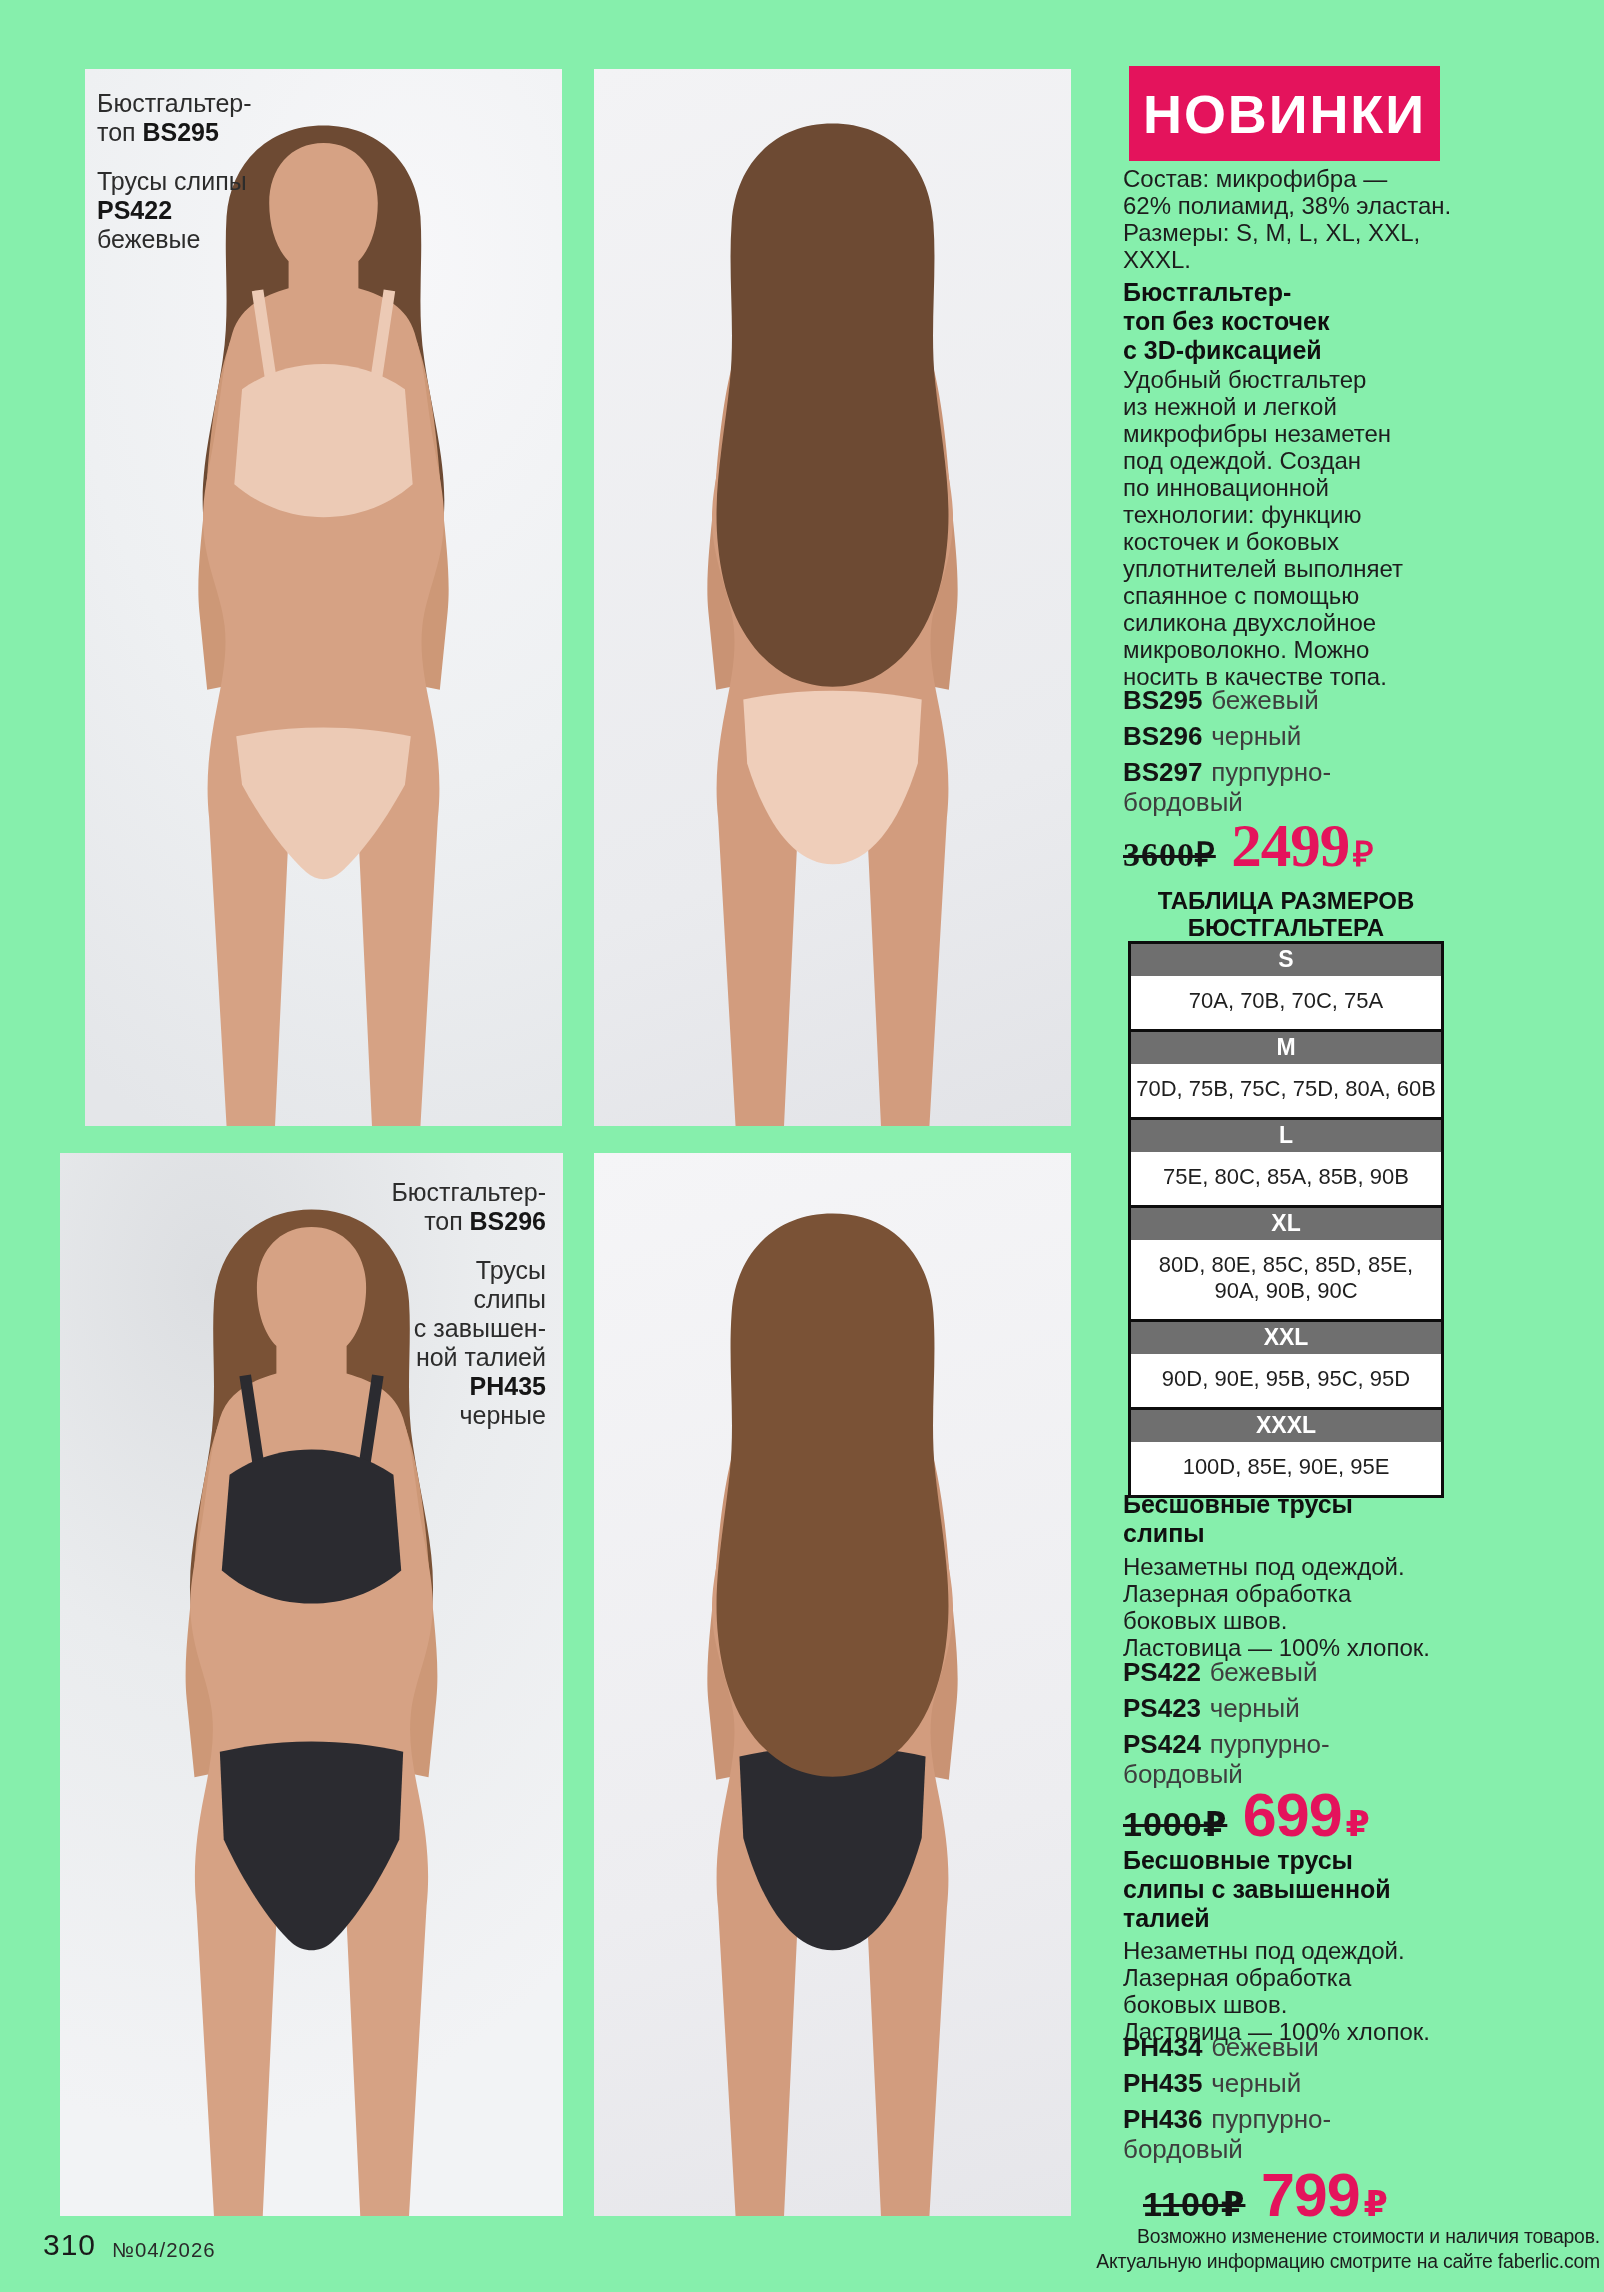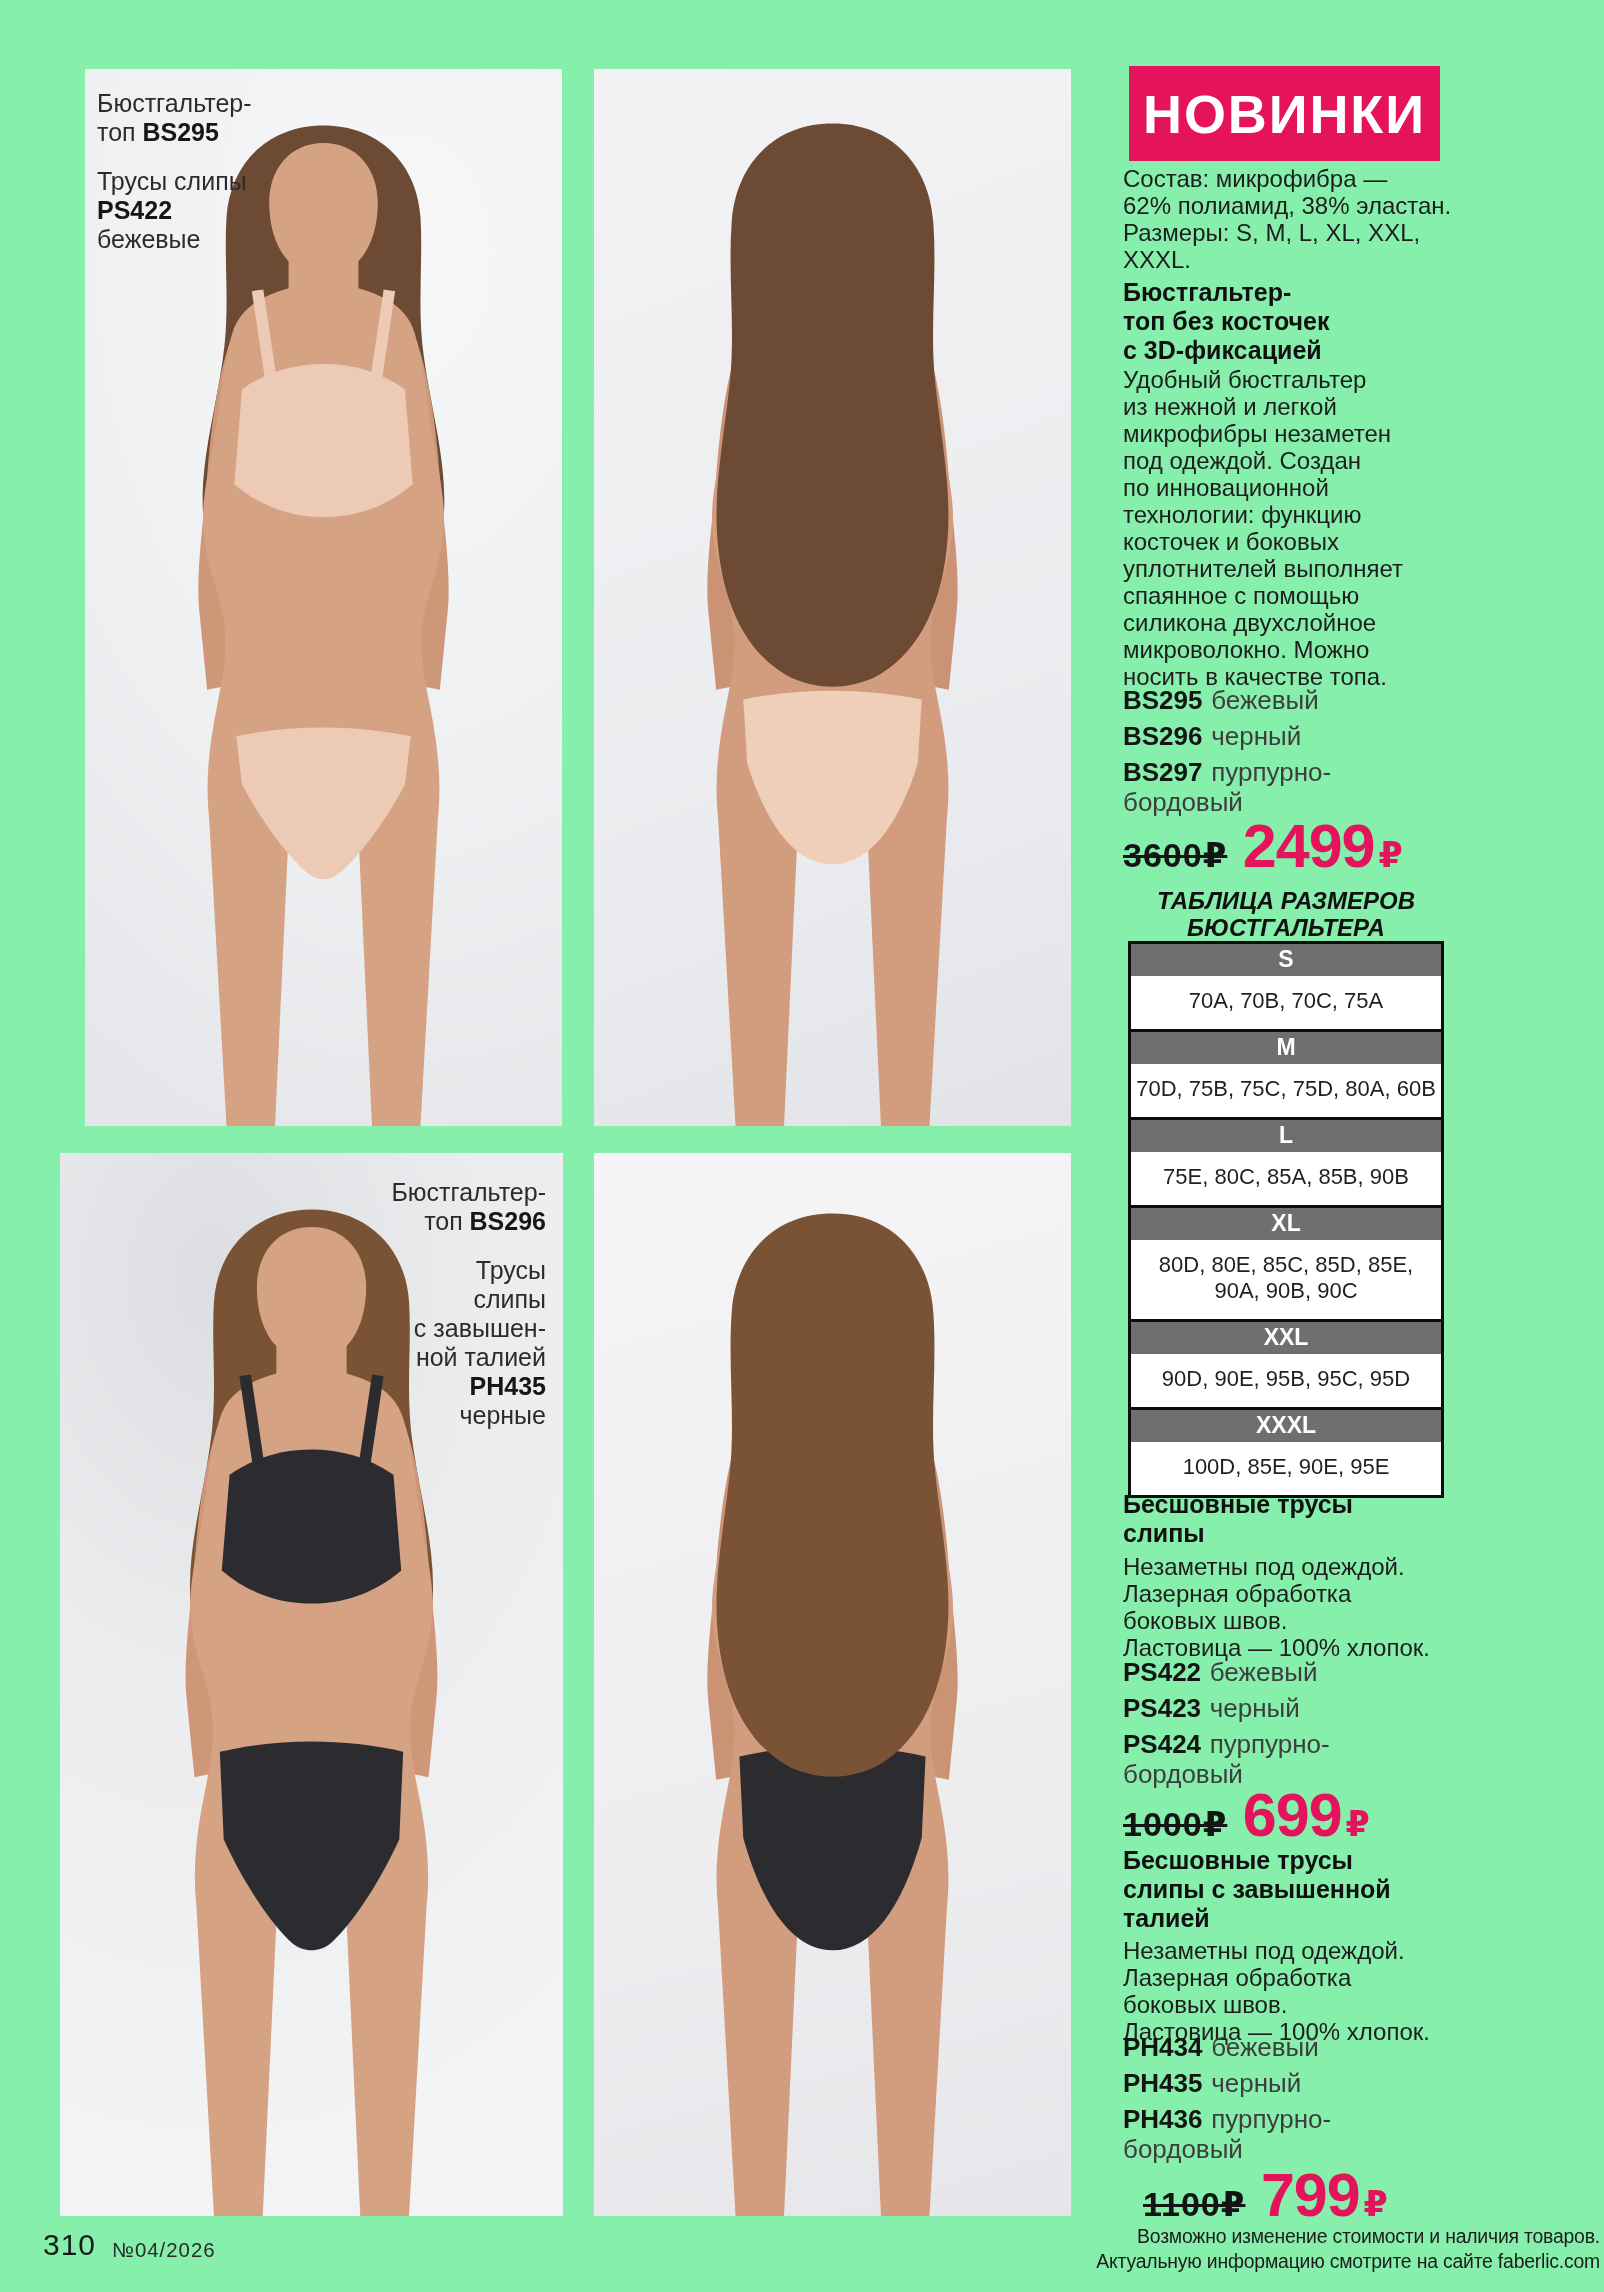--- a/index.html
+++ b/index.html
@@ -35,28 +35,28 @@
   .head-text { font-size:25px; line-height:29px; font-weight:700; white-space:pre-line; color:#101010; }
   .composition { top:165px; }
   .h1 { top:278px; }
   .p1 { top:366px; }
   .variants { position:absolute; left:1123px; width:456px; z-index:3; }
   .v1 { top:685px; } .v2 { top:1657px; } .v3 { top:2032px; }
   .variant { font-size:26px; line-height:30px; margin-bottom:5.8px; }
   .variant .code { font-weight:700; color:#141414; }
   .variant .vcolor { color:#3e3e3e; margin-left:8.7px; white-space:pre-line; }
   .price-row { position:absolute; left:1123px; display:flex; align-items:baseline; z-index:3; }
-  .pr1 { top:811px; } .pr2 { top:1780px; } .pr3 { top:2160px;margin-left:20px; }
+  .pr1 { top:811px;font-family:Liberation Serif, serif; } .pr2 { top:1780px; } .pr3 { top:2160px;margin-left:20px; }
   .old-price { font-size:34px; font-weight:700; color:#141414; letter-spacing:1px;
     text-decoration:line-through; text-decoration-thickness:3.4px; margin-right:15.5px; }
   .new-price { font-size:61px; font-weight:700; letter-spacing:-1px; }
   .new-cur { font-size:35px; font-weight:700; margin-left:3.9px; }
   
   .table-title { position:absolute; left:1128px; top:887px; width:316px; z-index:3;
-    text-align:center; font-weight:700; font-size:24px; line-height:27px; white-space:pre-line; color:#101010;font-style:italic; }
+    text-align:center; font-weight:700; font-size:24px; line-height:27px; white-space:pre-line; color:#101010; }
   .size-table { position:absolute; left:1128px; top:941px; width:316px; z-index:3;
     border:3.9px solid #0d0d0d; background:#fff; }
   .st-size { color:#fff; font-weight:700; font-size:23px; line-height:27px;
     text-align:center; padding:1.9px 0 2.9px; }
   .st-cups { background:#fff; color:#1f1f1f; font-size:22px; line-height:26px;
     text-align:center; padding:12.6px 1.9px 14.6px; white-space:pre-line; border-bottom:3.9px solid #0d0d0d; }
   .st-cups.last { border-bottom:none; }
   
   .h2 { top:1490px; } .p2 { top:1553px; }
   .h3 { top:1846px; } .p3 { top:1937px; }

